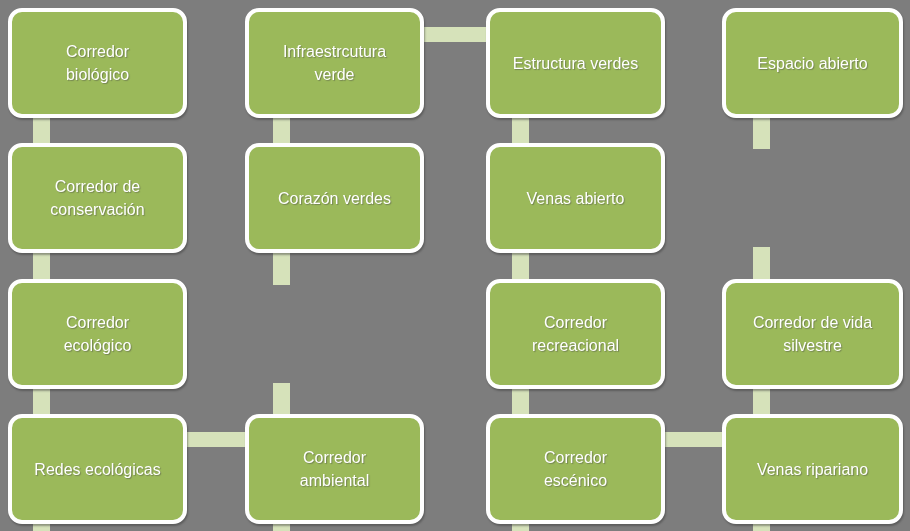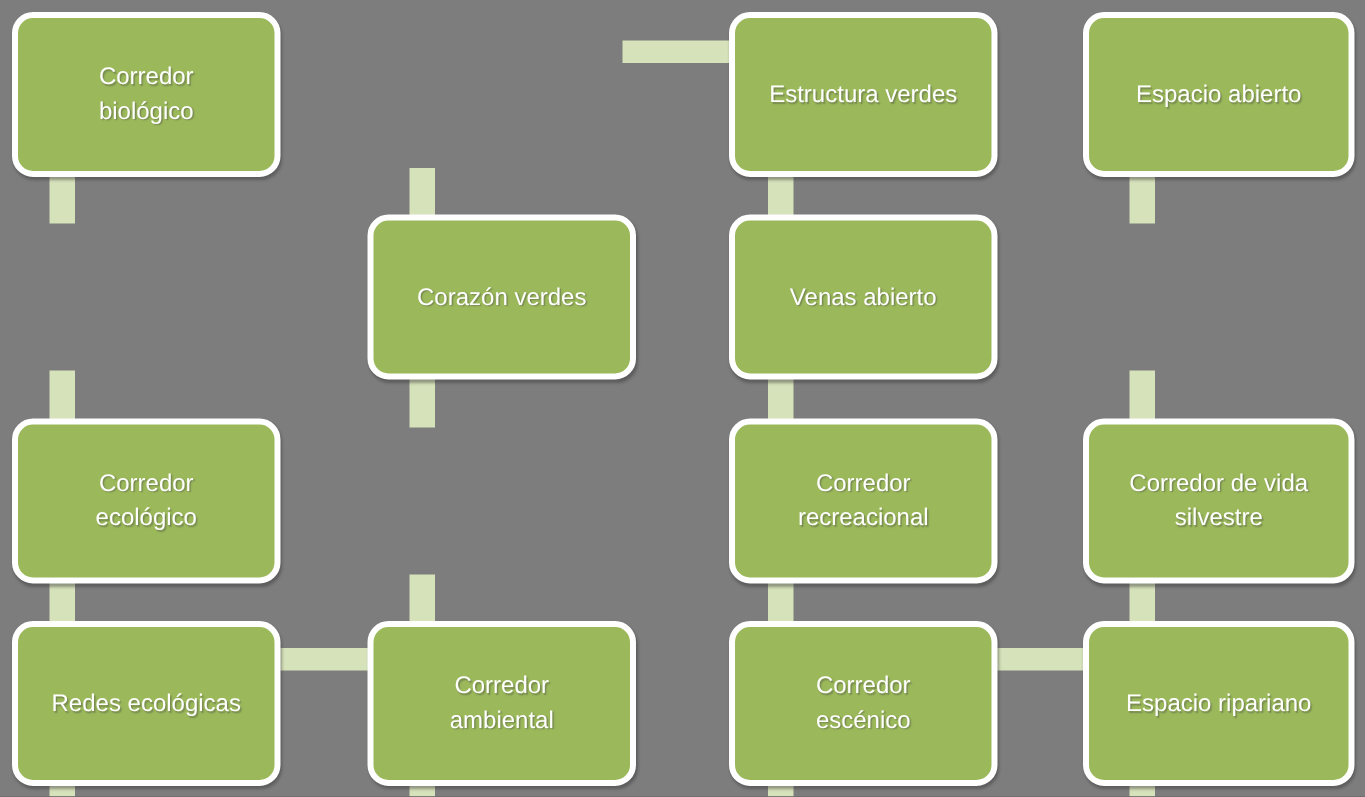--- a/index.html
+++ b/index.html
@@ -91,27 +91,33 @@
   <div class="conn vc vx4 vg3"></div>
   <div class="conn vc vx4 vstub"></div>
 
   <div class="conn hc" style="left:415px;top:27px;width:77px;"></div>
   <div class="conn hc" style="left:181px;top:432px;width:70px;"></div>
   <div class="conn hc" style="left:659px;top:432px;width:69px;"></div>
 
   <div class="box c1 r1">
     <span>Corredor<br>biológico</span>
   </div>
+  <div class="box c2 r1">
+    <span>Infraestrcutura<br>verde</span>
+  </div>
   <div class="box c3 r1">
     <span>Estructura verdes</span>
   </div>
   <div class="box c4 r1">
     <span>Espacio abierto</span>
   </div>
 
+  <div class="box c1 r2">
+    <span>Corredor de<br>conservación</span>
+  </div>
   <div class="box c2 r2">
     <span>Corazón verdes</span>
   </div>
   <div class="box c3 r2">
     <span>Venas abierto</span>
   </div>
 
   <div class="box c1 r3">
     <span>Corredor<br>ecológico</span>
   </div>
@@ -125,16 +131,16 @@
   <div class="box c1 r4">
     <span>Redes ecológicas</span>
   </div>
   <div class="box c2 r4">
     <span>Corredor<br>ambiental</span>
   </div>
   <div class="box c3 r4">
     <span>Corredor<br>escénico</span>
   </div>
   <div class="box c4 r4">
-    <span>Espacio ripariano</span>
+    <span>Venas ripariano</span>
   </div>
 
 </div>
 
 </body></html>

